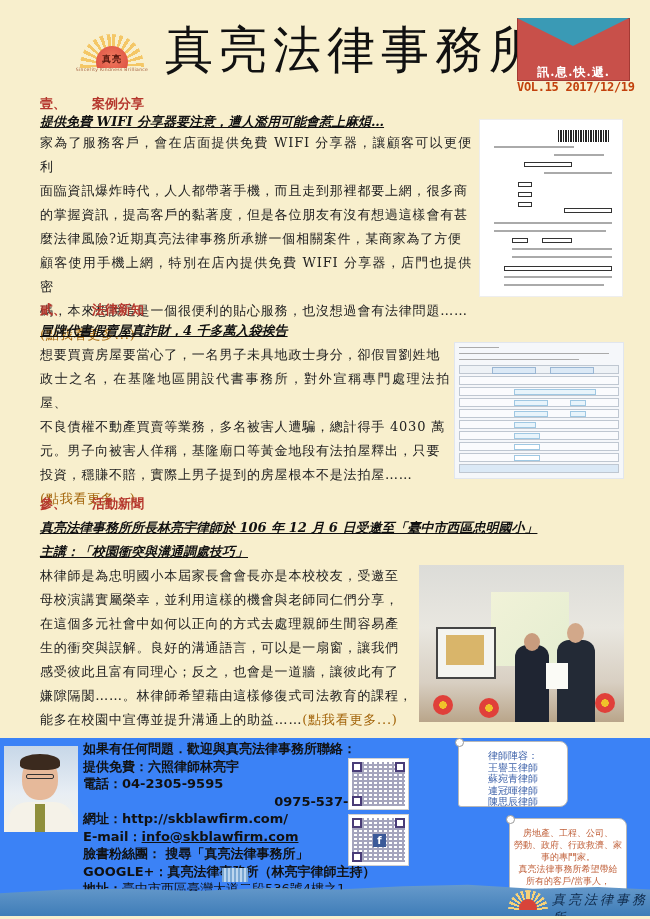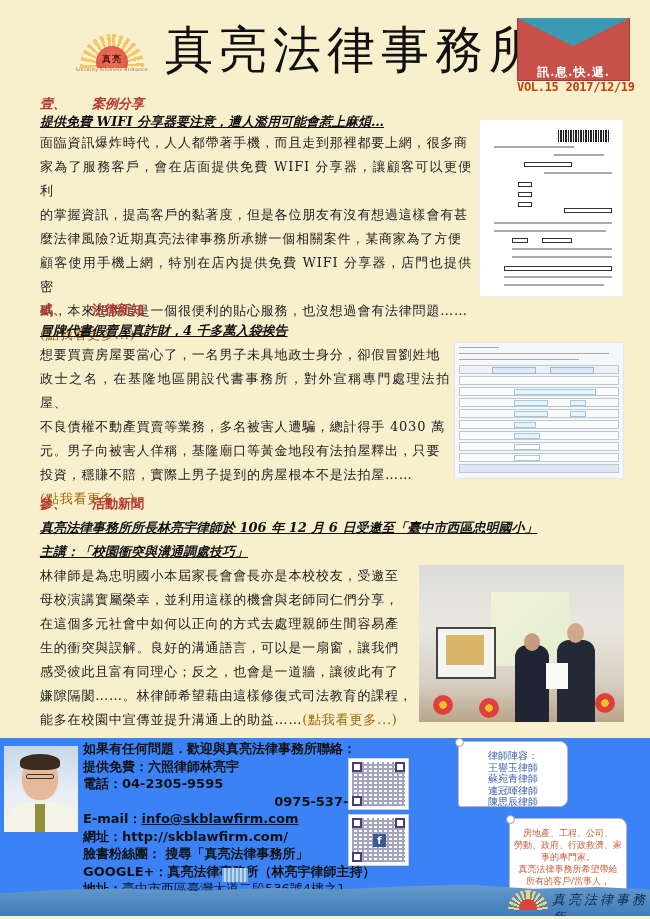--- a/index.html
+++ b/index.html
@@ -183,27 +183,27 @@
   </div>
   <div class="brand-title">真亮法律事務所</div>
 
   <div class="envelope">
     <div class="env-body"></div>
     <div class="env-flap"></div>
     <div class="env-text">訊.息.快.遞.</div>
   </div>
   <div class="vol">VOL.15 2017/12/19</div>
 
-  <div class="sec-head" style="top:95px;font-style:italic;">
+  <div class="sec-head" style="top:95px;">
     <span class="num">壹、</span><span>案例分享</span>
   </div>
   <div class="art-title" style="top:113px;">提供免費 WIFI 分享器要注意，遭人濫用可能會惹上麻煩…</div>
   <div class="body-text" style="top:131px; width:432px;">
+    <div>家為了服務客戶，會在店面提供免費 WIFI 分享器，讓顧客可以更便利</div>
     <div>面臨資訊爆炸時代，人人都帶著手機，而且走到那裡都要上網，很多商</div>
-    <div>家為了服務客戶，會在店面提供免費 WIFI 分享器，讓顧客可以更便利</div>
     <div>的掌握資訊，提高客戶的黏著度，但是各位朋友有沒有想過這樣會有甚</div>
     <div>麼法律風險?近期真亮法律事務所承辦一個相關案件，某商家為了方便</div>
     <div>顧客使用手機上網，特別在店內提供免費 WIFI 分享器，店門也提供密</div>
     <div>碼，本來想說這是一個很便利的貼心服務，也沒想過會有法律問題……</div>
     <div><span class="more-link">(點我看更多...)</span></div>
   </div>
   <div class="doc-img">
     <div class="doc-lines">
       <div class="barcode"></div>
       <div class="dline" style="left:0; top:16px; width:80px;"></div>
@@ -307,22 +307,22 @@
       <div class="cp-tie"></div>
       <div class="cp-head"></div>
       <div class="cp-hair"></div>
       <div class="cp-glasses"></div>
     </div>
     <div class="contact-lines">
       <div>如果有任何問題．歡迎與真亮法律事務所聯絡：</div>
       <div><span>提供免費：</span><span>六照律師林亮宇</span></div>
       <div><span>電話：</span><span>04-2305-9595</span></div>
       <div class="indent"><span>0975-537-895</span></div>
+      <div><span>網址：</span><span>http://skblawfirm.com/</span></div>
       <div><span>E-mail：</span><span class="u">info@skblawfirm.com</span></div>
-      <div><span>網址：</span><span>http://skblawfirm.com/</span></div>
       <div><span>臉書粉絲團：</span> <span>搜尋「真亮法律事務所」</span></div>
       <div><span>GOOGLE+：</span><span>真亮法律事務所（林亮宇律師主持）</span></div>
       <div class="addr"><span style="font-weight:bold;">地址：</span><span>臺中市西區臺灣大道二段536號4樓之1</span></div>
     </div>
 
     <div class="qr" style="left:348px; top:20px;">
       <div class="qr-inner"></div>
       <div class="qr-corner" style="left:3px; top:3px;"></div>
       <div class="qr-corner" style="right:3px; top:3px;"></div>
       <div class="qr-corner" style="left:3px; bottom:3px;"></div>

